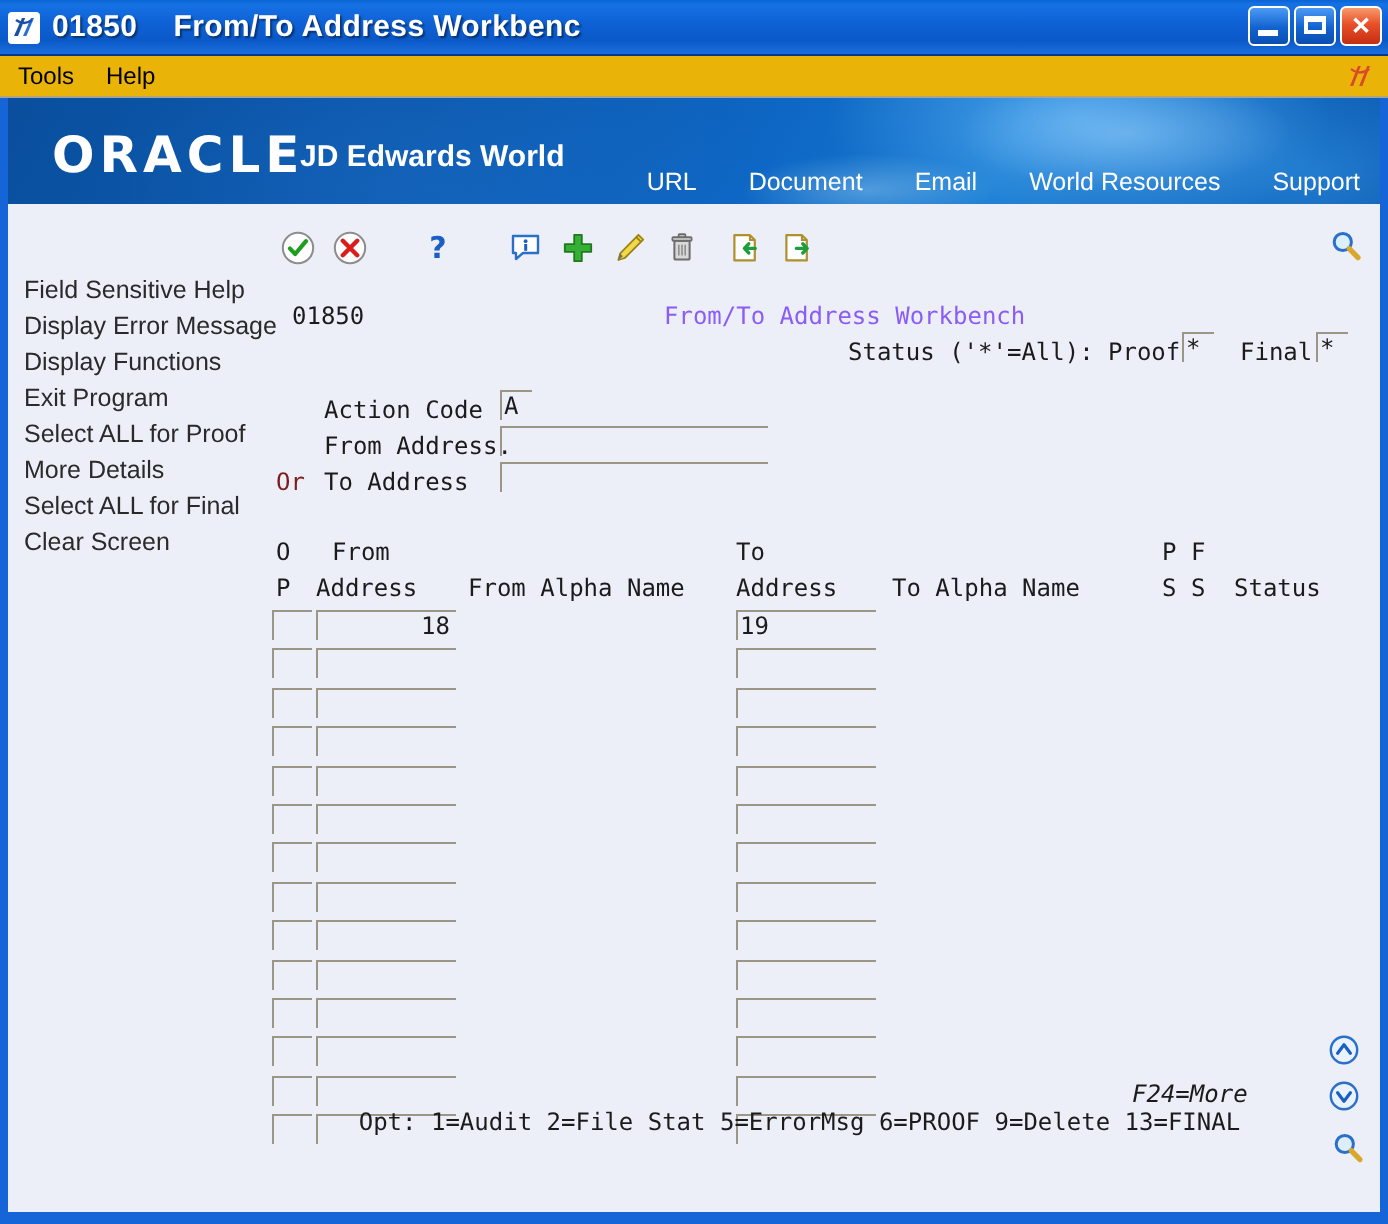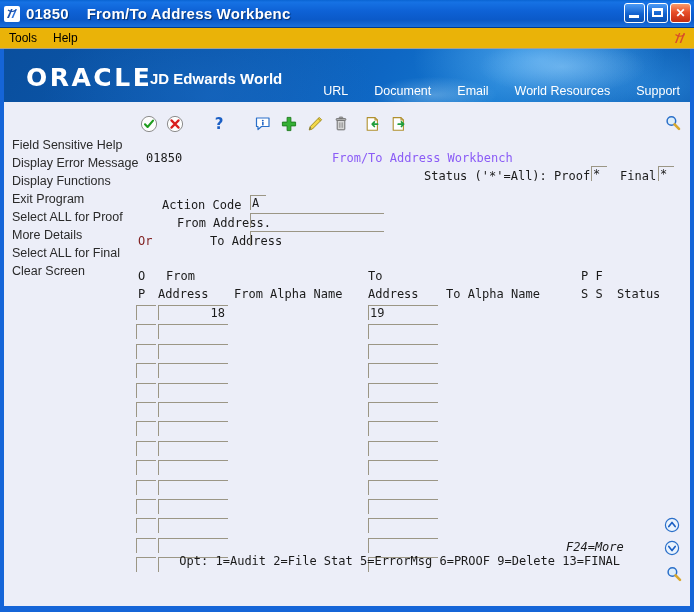--- a/index.html
+++ b/index.html
@@ -340,25 +340,25 @@
 
       <div class="t" style="left:288px; top:31px;">Status ('*'=All):</div>
       <div class="t" style="left:418px; top:31px;">Proof</div>
       <input class="fld" style="left: 455px; top: 28px; width: 16px;" value="*">
       <div class="t" style="left:484px; top:31px;">Final</div>
       <input class="fld" style="left: 522px; top: 28px; width: 16px;" value="*">
 
       <div class="t" style="left:26px; top:60px;">Action Code</div>
       <input class="fld" style="left: 114px; top: 57px; width: 16px;" value="A">
 
-      <div class="t" style="left:26px; top:78px;margin-left:15px;">From Address.</div>
+      <div class="t" style="left:26px; top:78px;">From Address.</div>
       <input class="fld" style="left: 114px; top: 75px; width: 134px;" value="">
 
       <div class="t maroon" style="left:2px; top:96px;">Or</div>
-      <div class="t" style="left:26px; top:96px;margin-left:48px;">To Address</div>
+      <div class="t" style="left:26px; top:96px;">To Address</div>
       <input class="fld" style="left: 114px; top: 93px; width: 134px;" value="">
 
       <div class="t" style="left:2px;   top:131px;">O</div>
       <div class="t" style="left:30px;  top:131px;">From</div>
       <div class="t" style="left:232px; top:131px;">To</div>
       <div class="t" style="left:445px; top:131px;">P F</div>
 
       <div class="t" style="left:2px;   top:149px;">P</div>
       <div class="t" style="left:22px;  top:149px;">Address</div>
       <div class="t" style="left:98px;  top:149px;">From Alpha Name</div>

